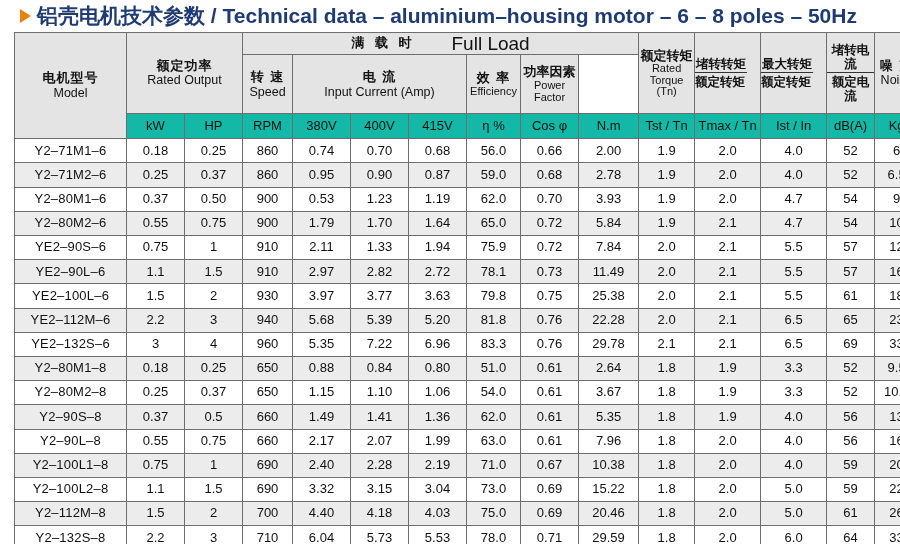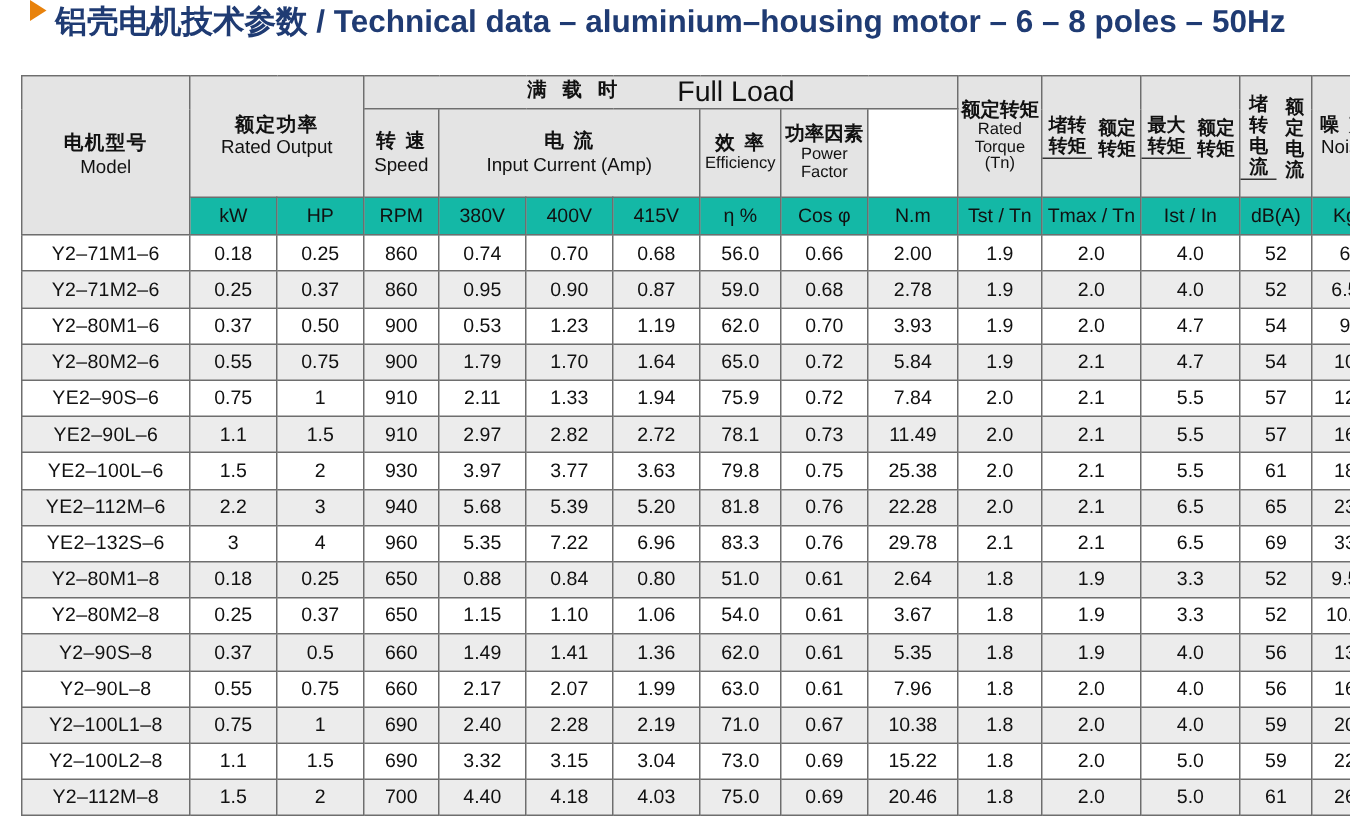--- a/index.html
+++ b/index.html
@@ -19,22 +19,22 @@
     width: 900px;
     height: 544px;
     position: relative;
     box-sizing: border-box;
     padding: 0 14px;
   }
 
   
   .title-bar {
     display: flex;
-    align-items: flex-start;
-    height: 50px;
+    align-items: center;
+    height: 32px;
     padding-left: 6px;
     gap: 5px;
   }
   .title-marker {
     width: 0;
     height: 0;
     border-left: 11px solid #E8820C;
     border-top: 7px solid transparent;
     border-bottom: 7px solid transparent;
     flex: 0 0 auto;
@@ -97,22 +97,22 @@
     font-weight: bold;
     letter-spacing: 3px;
   }
   .band .en { display: inline; font-size: 19px; }
 
   .h-mid { height: 58px; margin-left: 41px; }
 
   
   .frac {
     display: flex;
-    flex-direction: row;
-    align-items: flex-end;
+    flex-direction: column;
+    align-items: flex-start;
     justify-content: center;
     gap: 1px;
   }
   .frac .num {
     font-family: "DejaVu Sans", sans-serif;
     font-weight: bold;
     font-size: 12.5px;
     border-bottom: 1px solid #333;
     padding: 0 1px 1px 1px;
     letter-spacing: 0px;

